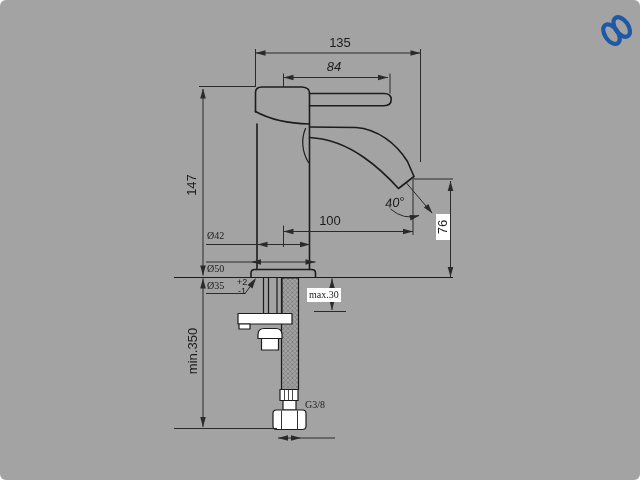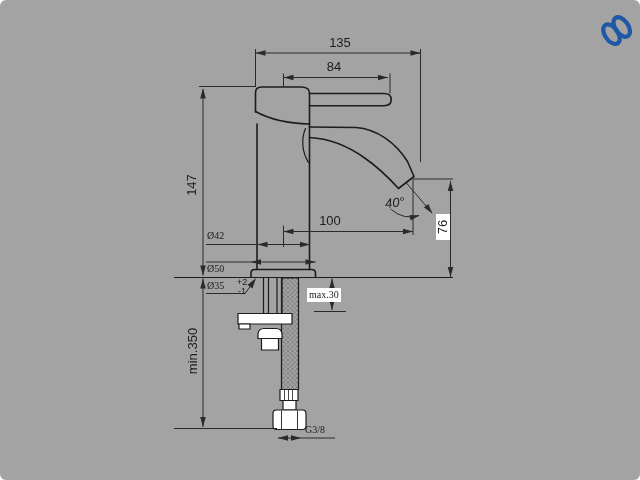--- a/index.html
+++ b/index.html
@@ -121,21 +121,21 @@
     <g transform="translate(616,31)" stroke="#1f58a5" stroke-width="4.2" fill="none">
       <g transform="rotate(-35)">
         <ellipse cx="-5.5" cy="0" rx="6.5" ry="11"></ellipse>
         <ellipse cx="7" cy="0" rx="6.5" ry="11"></ellipse>
       </g>
     </g>
   </svg>
 
   <span class="lbl" style="left:320px;top:36px;width:40px;">135</span>
 
-  <span class="lbl" style="left:314px;top:60px;width:40px;">84</span>
+  <span class="lbl" style="left:314px;top:60px;width:40px;font-style:italic;">84</span>
 
   <span class="lbl rot" style="left:175px;top:178px;width:34px;">147</span>
 
   <span class="lbl rot" style="left:167px;top:344px;width:52px;">min.350</span>
 
   <span class="lbl sm" style="left:207px;top:229px;text-align:left;">Ø42</span>
 
   <span class="lbl sm" style="left:207px;top:262px;text-align:right;">Ø50</span>
 
   <span class="lbl sm" style="left:207px;top:279px;text-align:center;">Ø35</span>
@@ -143,15 +143,15 @@
   <span class="tol" style="left:238px;top:287px;">-1</span>
 
   <span class="lbl" style="left:308px;top:214px;width:44px;">100</span>
 
   <span class="lbl ital" style="left:385px;top:196px;transform:rotate(-6deg);">40°</span>
 
   <span class="lbl rot bgw" style="left:430px;top:220px;width:22px;">76</span>
 
   <span class="lbl sm bgw" style="left:307px;top:288px;text-align:right;">max.30</span>
 
-  <span class="lbl sm" style="left:305px;top:423px;text-align:left;">G3/8</span>
+  <span class="lbl sm" style="left:305px;top:398px;text-align:left;">G3/8</span>
 
 </div>
 
 </body></html>

